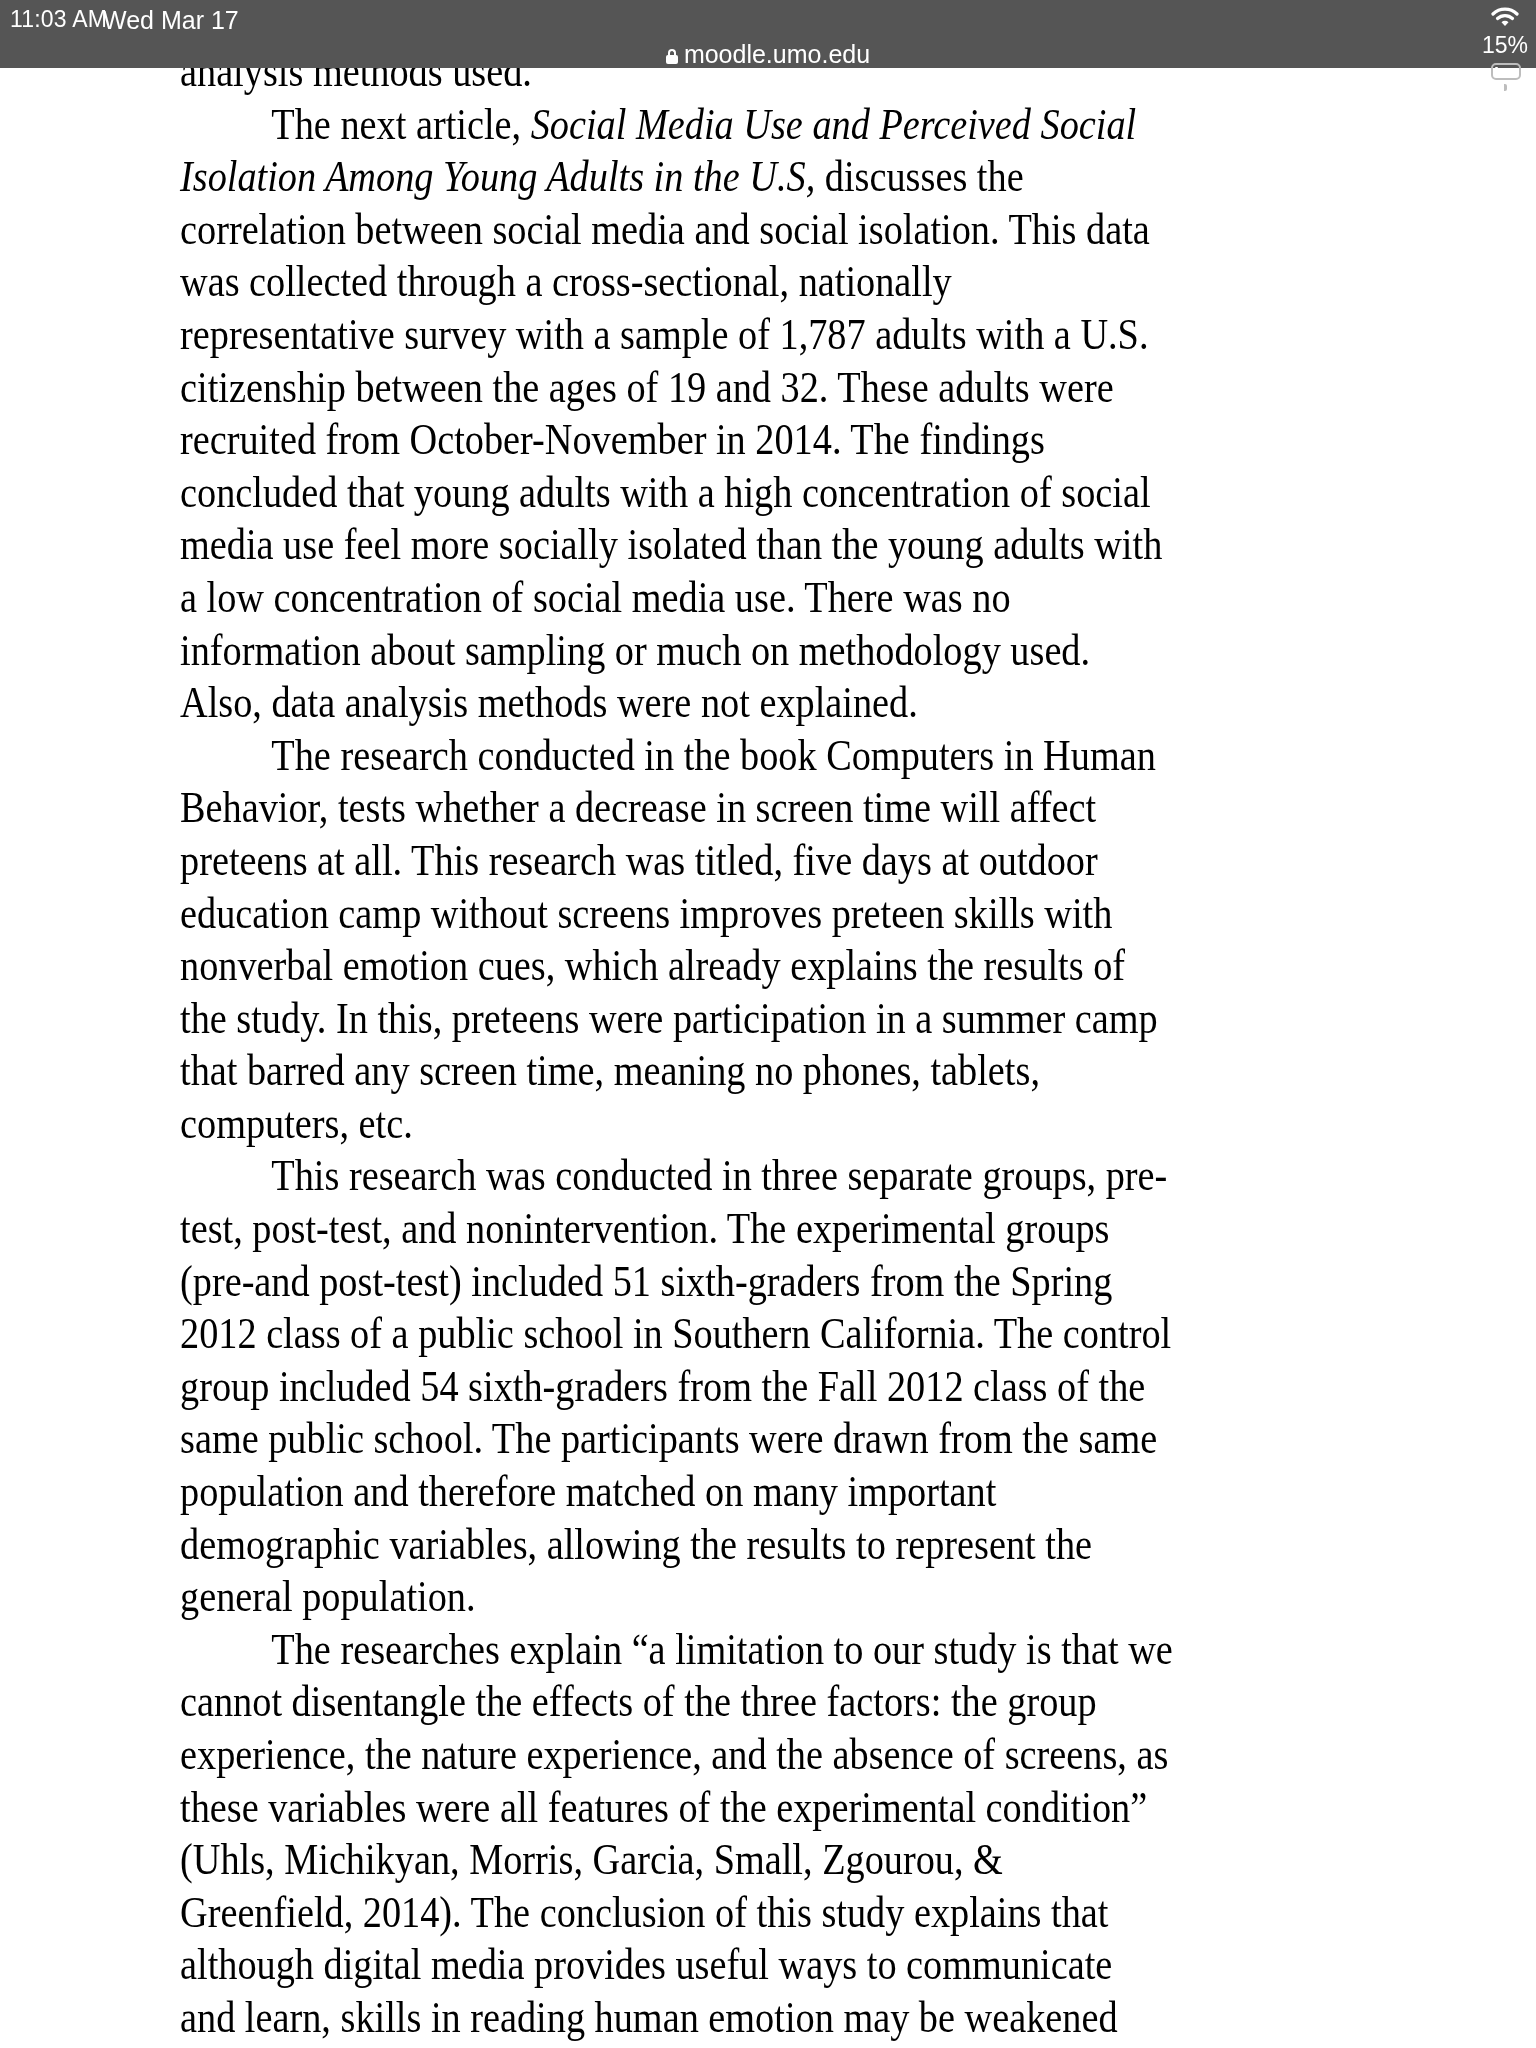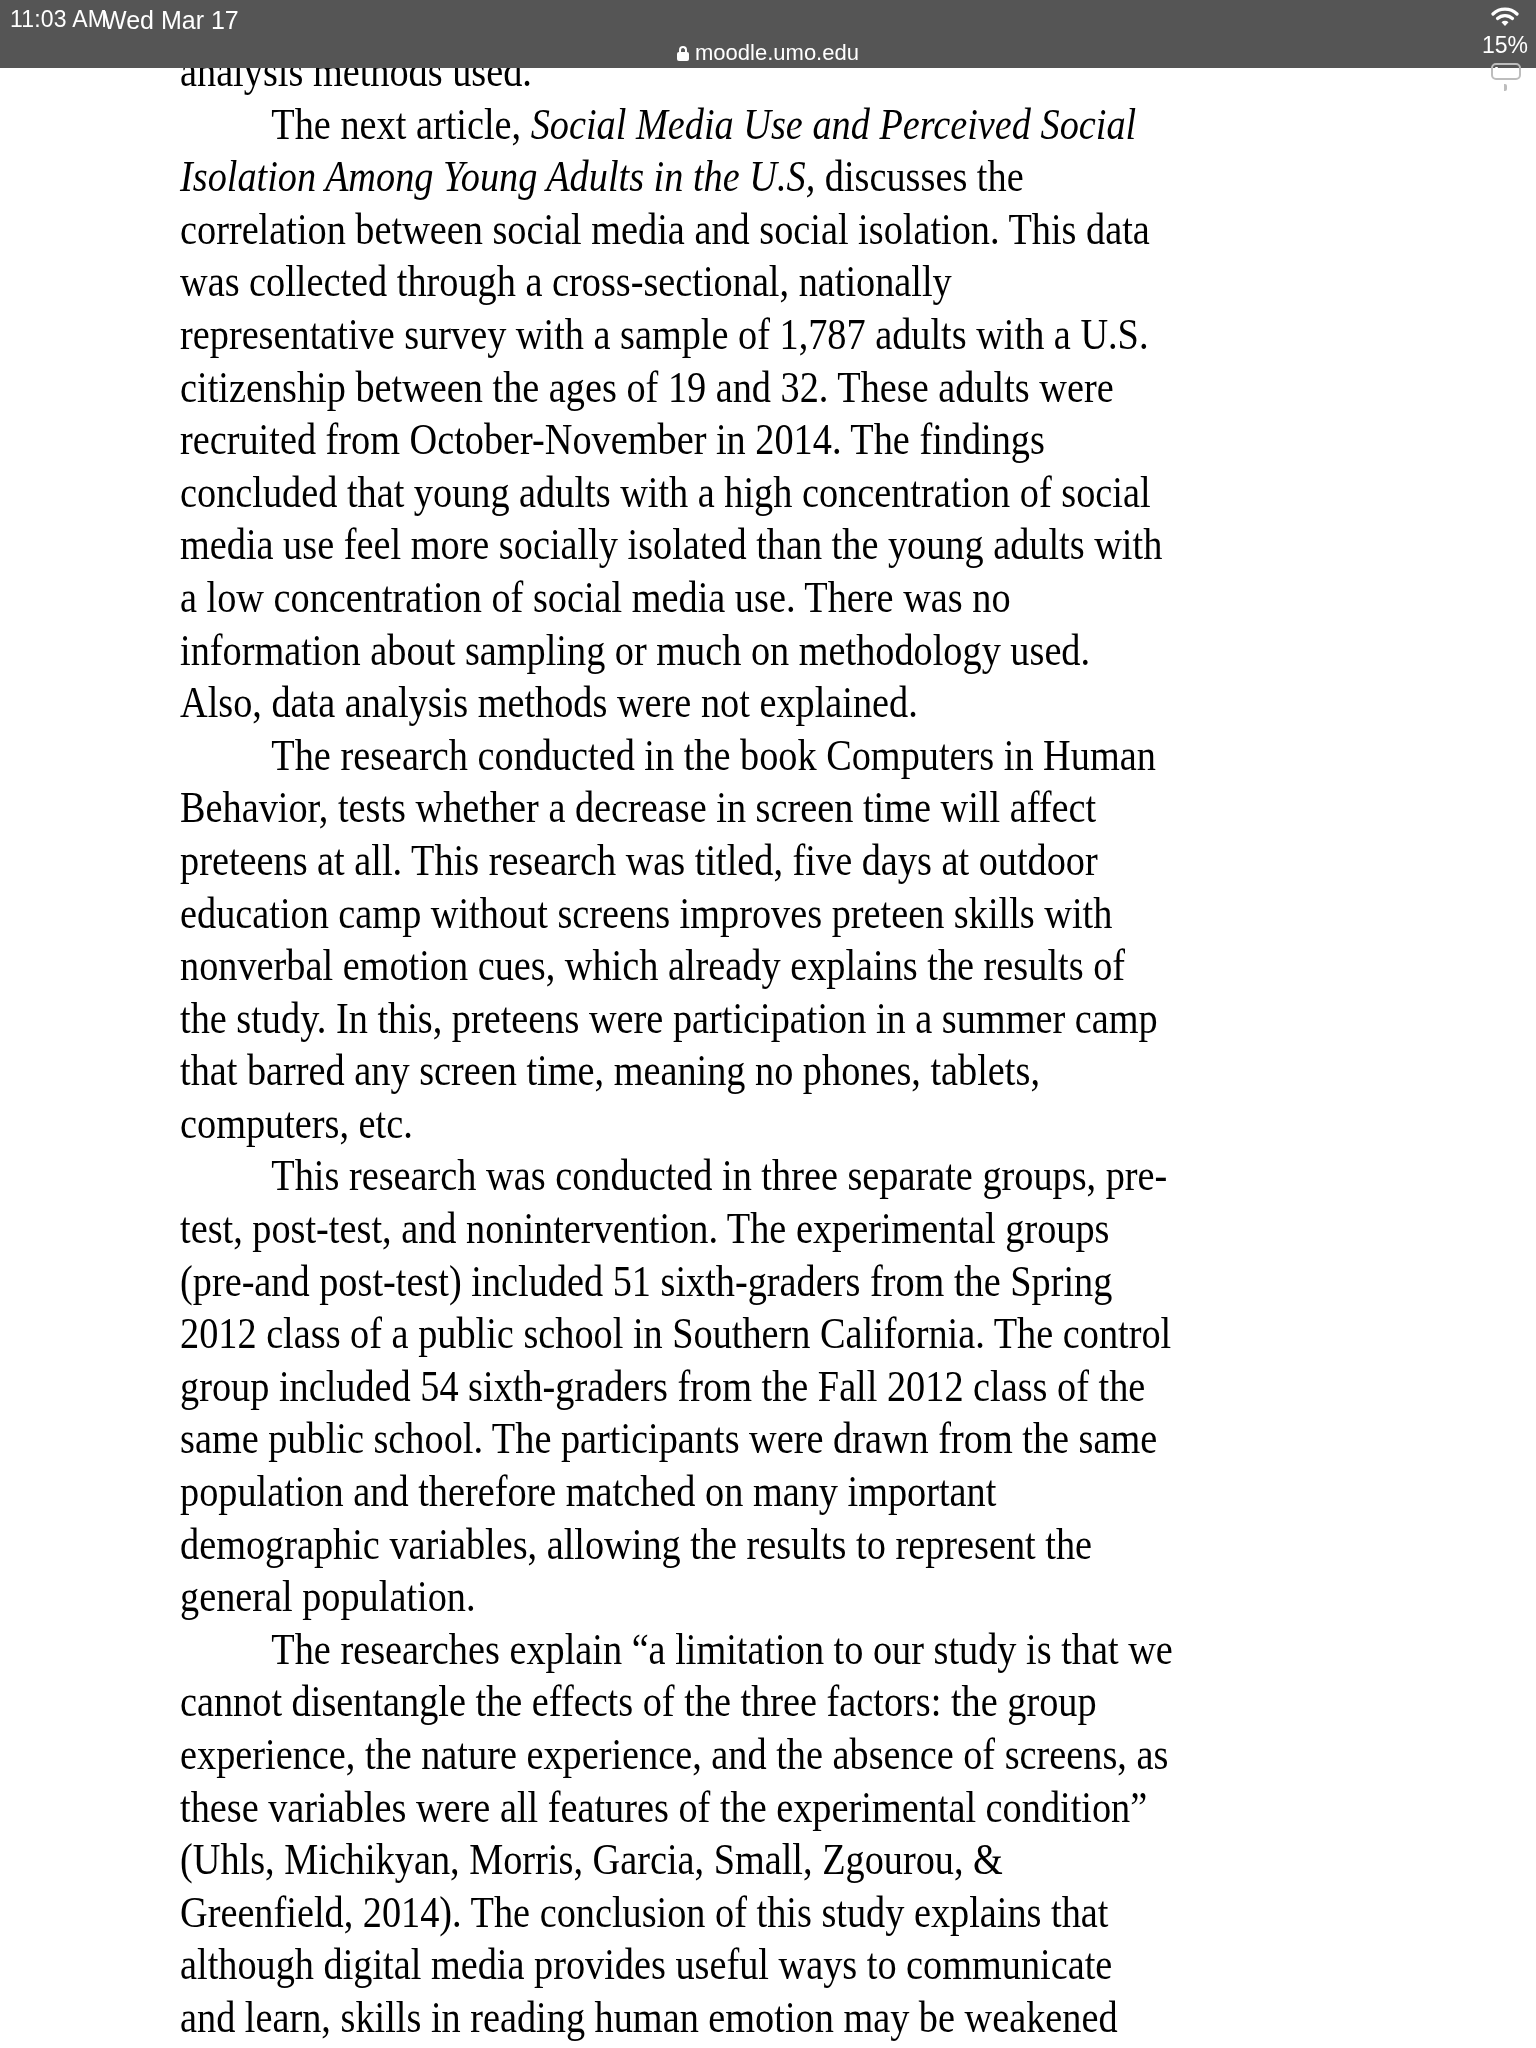--- a/index.html
+++ b/index.html
@@ -13,21 +13,21 @@
     background: #555555; z-index: 10;
     font-family: "Liberation Sans", "DejaVu Sans", sans-serif; color: #ffffff;
   }
   .time { position: absolute; left: 10px; top: 6px; font-size: 23px; letter-spacing: 0.2px; }
   .date { position: absolute; left: 103px; top: 6px; font-size: 25px; }
   .status-right { position: absolute; right: 8px; top: 6px; display: flex; align-items: center; gap: 4px; font-size: 23px; flex-direction: column; }
   .wifi { width: 28px; height: 22px; display: inline-block; }
   .battery { width: 30px; height: 17px; border: 2px solid #bdbdbd; border-radius: 5px; position: relative; box-sizing: border-box; margin-left: 2px; }
   .battery-fill { position: absolute; left: 2px; top: 2px; bottom: 2px; width: 4px; background: #fff; border-radius: 1px; }
   .battery-tip { width: 3px; height: 7px; background: #bdbdbd; border-radius: 0 2px 2px 0; margin-left: 1px; }
-  .url { position: absolute; left: 0; right: 0; top: 40px; text-align: center; font-size: 22px; }
+  .url { position: absolute; left: 0; right: 0; top: 40px; text-align: center; font-size: 25px; }
   .lock { display: inline-block; width: 12px; height: 15px; position: relative; margin-right: 6px; vertical-align: -1px; }
   .lock .shackle { position: absolute; left: 2px; top: 0; width: 8px; height: 8px; border: 2px solid #fff; border-bottom: none; border-radius: 5px 5px 0 0; box-sizing: border-box; }
   .lock .body { position: absolute; left: 0; top: 6px; width: 12px; height: 9px; background: #fff; border-radius: 2px; }
 
   .doc {
     position: absolute; left: 180px; top: 46px; width: 1200px;
     font-size: 44px; line-height: 52.6px; color: #000;
     transform: scaleX(0.87); transform-origin: left top;
   }
   .line { white-space: nowrap; display: block; height: 52.6px; }

